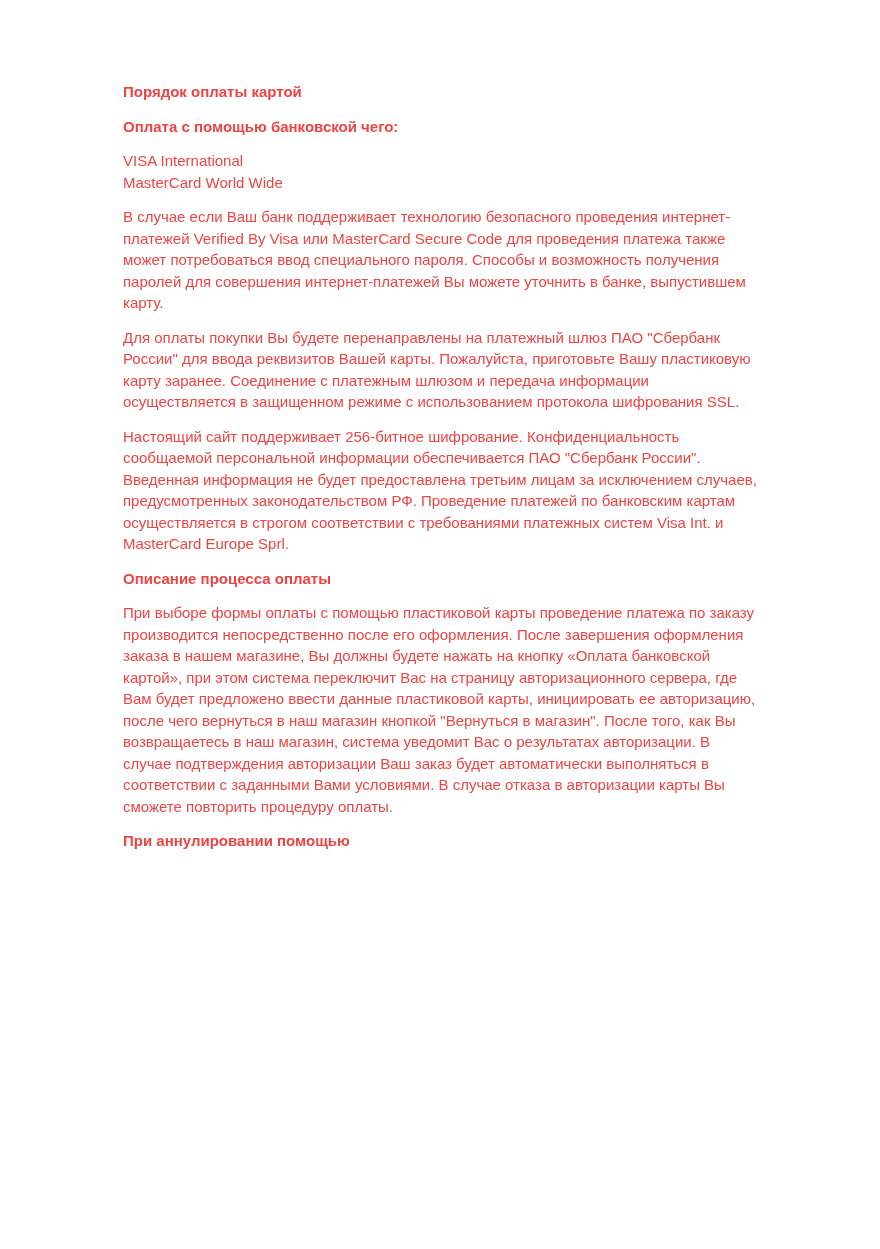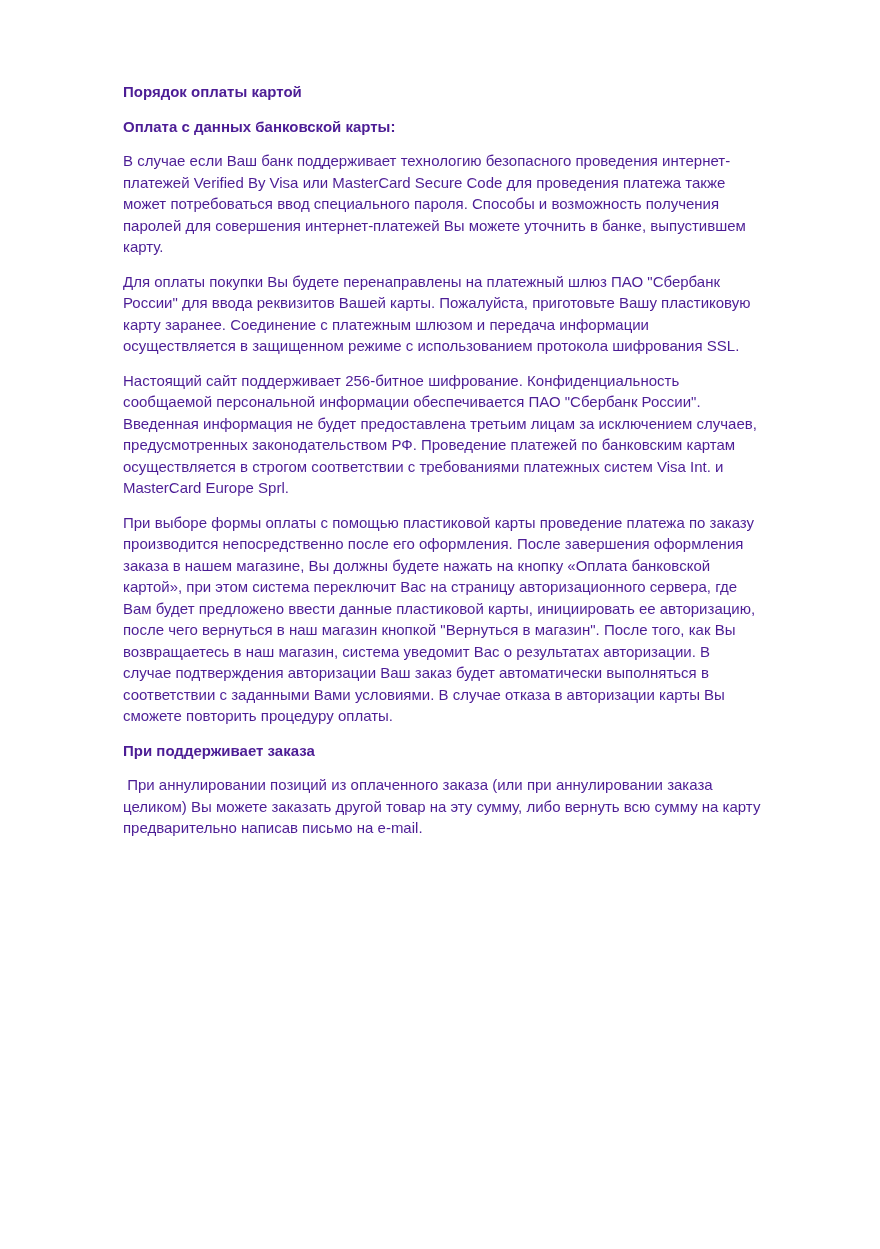--- a/index.html
+++ b/index.html
@@ -14,58 +14,58 @@
     overflow: hidden;
   }
   .doc {
     position: absolute;
     top: 81px;
     left: 123px;
     width: 706px;
     font-family: "Liberation Sans", "DejaVu Sans", sans-serif;
     font-size: 15px;
     line-height: 21.5px;
-    color: #4c1d95;
+    color: #ef4444;
   }
   .block {
     margin: 0 0 13px 0;
     white-space: pre-wrap;
   }
   .heading {
     font-weight: bold;
   }
 </style>
 </head>
 <body>
 
 <div class="doc">
   <div class="block heading">Порядок оплаты картой</div>
-  <div class="block heading">Оплата с данных банковской карты:</div>
+  <div class="block heading">Оплата с помощью банковской чего:</div>
+  <div class="block">VISA International
+MasterCard World Wide</div>
   <div class="block">В случае если Ваш банк поддерживает технологию безопасного проведения интернет-
 платежей Verified By Visa или MasterCard Secure Code для проведения платежа также
 может потребоваться ввод специального пароля. Способы и возможность получения
 паролей для совершения интернет-платежей Вы можете уточнить в банке, выпустившем
 карту.</div>
   <div class="block">Для оплаты покупки Вы будете перенаправлены на платежный шлюз ПАО "Сбербанк
 России" для ввода реквизитов Вашей карты. Пожалуйста, приготовьте Вашу пластиковую
 карту заранее. Соединение с платежным шлюзом и передача информации
 осуществляется в защищенном режиме с использованием протокола шифрования SSL.</div>
   <div class="block">Настоящий сайт поддерживает 256-битное шифрование. Конфиденциальность
 сообщаемой персональной информации обеспечивается ПАО "Сбербанк России".
 Введенная информация не будет предоставлена третьим лицам за исключением случаев,
 предусмотренных законодательством РФ. Проведение платежей по банковским картам
 осуществляется в строгом соответствии с требованиями платежных систем Visa Int. и
 MasterCard Europe Sprl.</div>
+  <div class="block heading">Описание процесса оплаты</div>
   <div class="block">При выборе формы оплаты с помощью пластиковой карты проведение платежа по заказу
 производится непосредственно после его оформления. После завершения оформления
 заказа в нашем магазине, Вы должны будете нажать на кнопку «Оплата банковской
 картой», при этом система переключит Вас на страницу авторизационного сервера, где
 Вам будет предложено ввести данные пластиковой карты, инициировать ее авторизацию,
 после чего вернуться в наш магазин кнопкой "Вернуться в магазин". После того, как Вы
 возвращаетесь в наш магазин, система уведомит Вас о результатах авторизации. В
 случае подтверждения авторизации Ваш заказ будет автоматически выполняться в
 соответствии с заданными Вами условиями. В случае отказа в авторизации карты Вы
 сможете повторить процедуру оплаты.</div>
-  <div class="block heading">При поддерживает заказа</div>
-  <div class="block"> При аннулировании позиций из оплаченного заказа (или при аннулировании заказа
-целиком) Вы можете заказать другой товар на эту сумму, либо вернуть всю сумму на карту
-предварительно написав письмо на e-mail.</div>
+  <div class="block heading">При аннулировании помощью</div>
 </div>
 
 </body></html>

